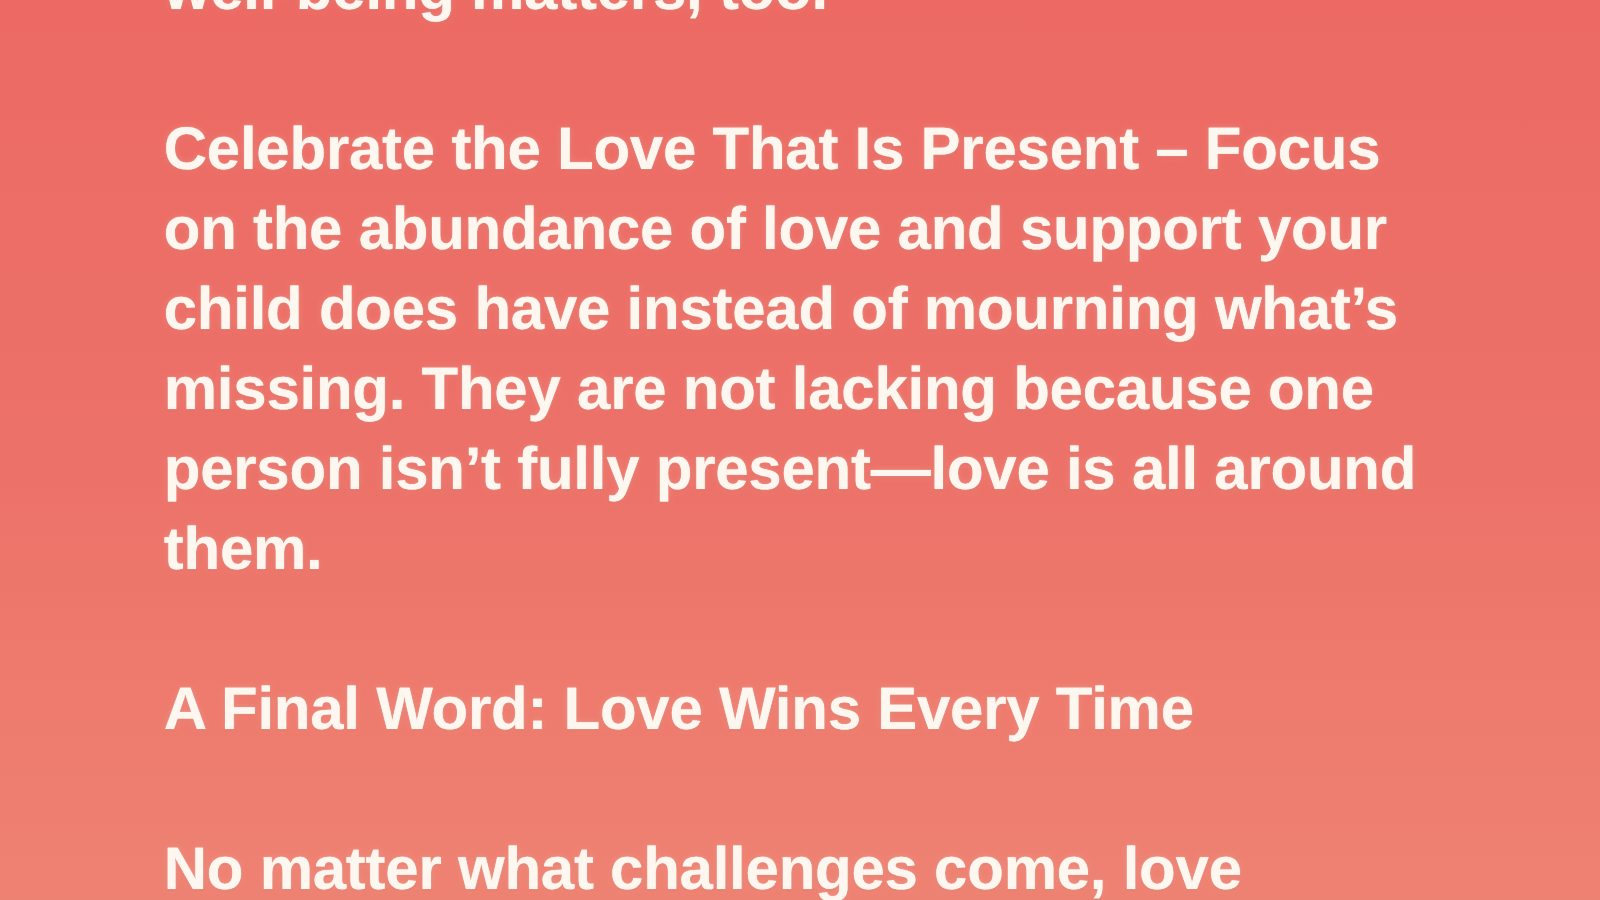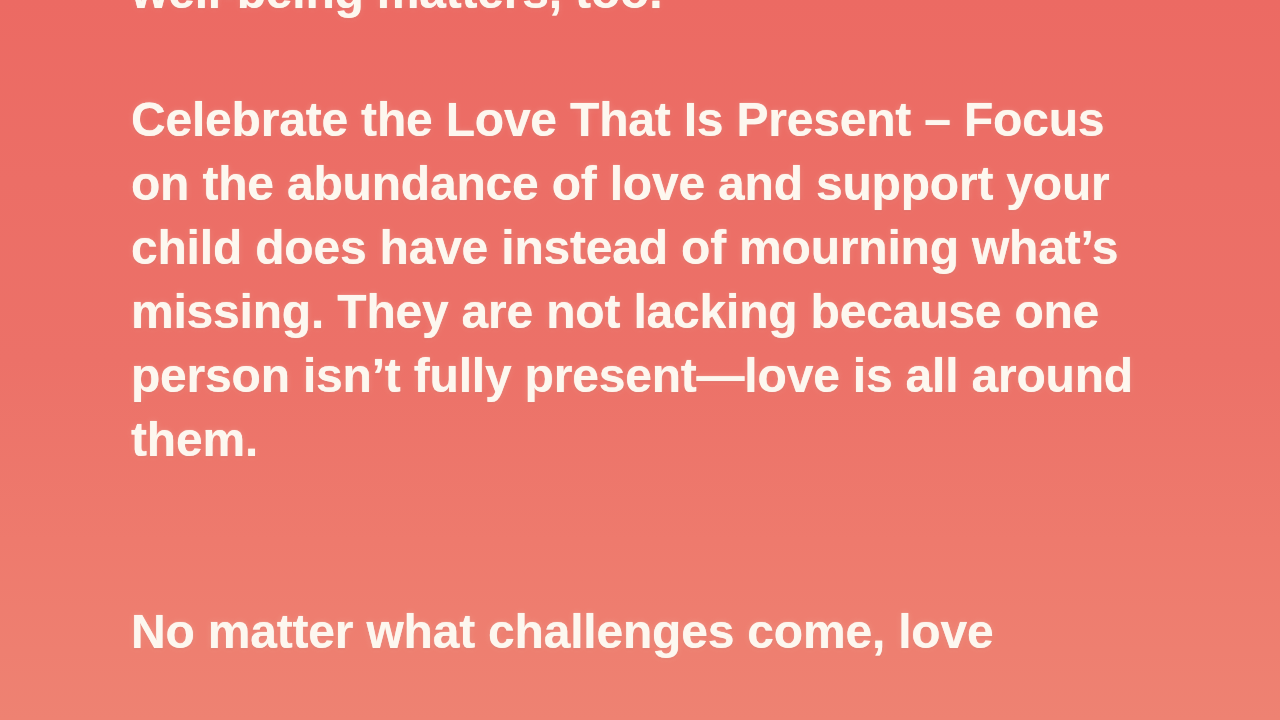--- a/index.html
+++ b/index.html
@@ -67,19 +67,20 @@
   <div id="text-scroll">
 
     <p class="para">well-being matters, too.</p>
 
     <div class="spacer"></div>
 
     <p class="para"><span>Celebrate the Love That Is Present –</span> <span>Focus on the abundance of love and support your child does have instead of mourning what’s missing. They are not lacking because one person isn’t fully present—love is all around them.</span></p>
 
     <div class="spacer"></div>
 
+    <p class="para">A Final Word: Love Wins Every Time</p>
 
     <div class="spacer"></div>
 
     <p class="para">No matter what challenges come, love</p>
 
   </div>
 </div>
 
 </body></html>

